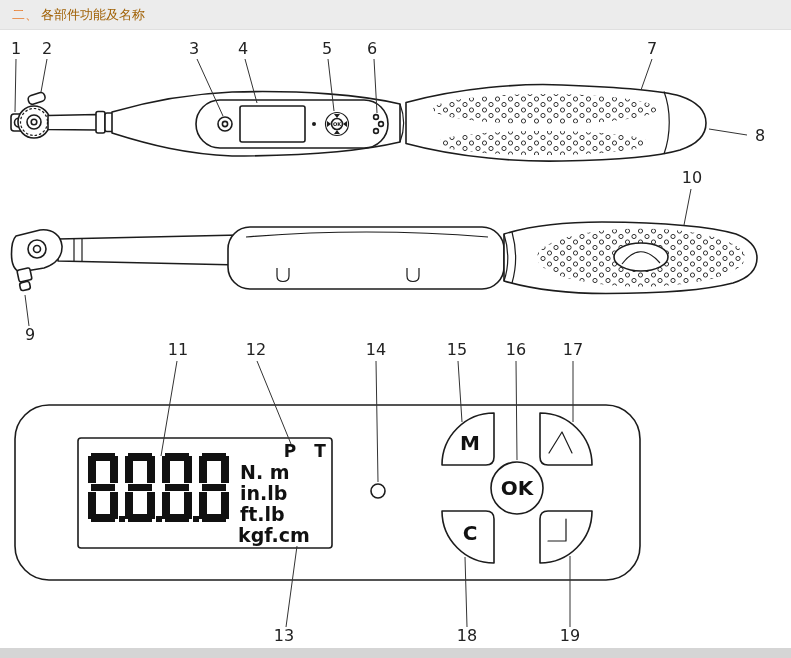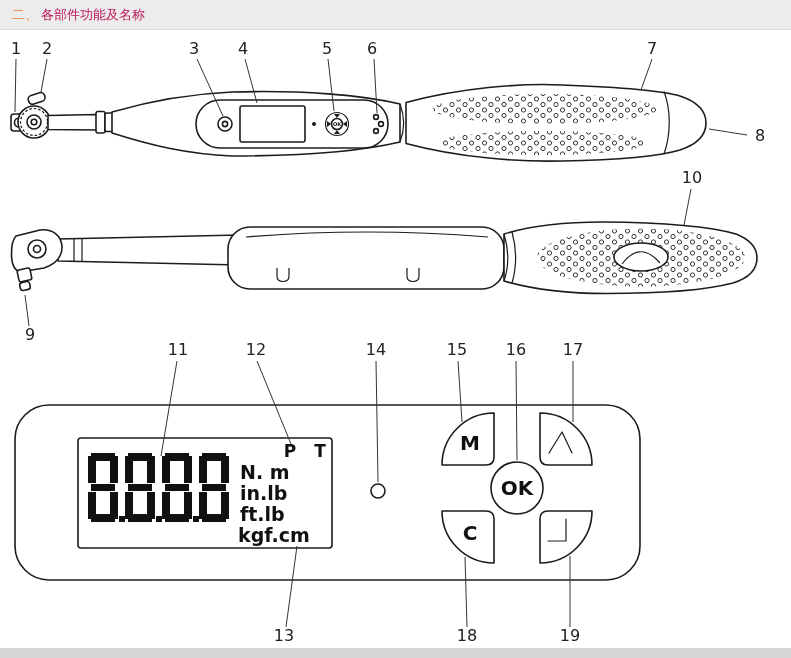--- a/index.html
+++ b/index.html
@@ -6,21 +6,21 @@
   body {
     width:791px; height:658px; background:#ffffff; overflow:hidden;
     font-family:"DejaVu Sans", sans-serif;
   }
   .header {
     height:30px; background:#ececec; border-bottom:1px solid #e0e0e0;
     display:flex; align-items:center; padding-left:12px; box-sizing:border-box;
     font-size:13px;
   }
   .header-prefix { color:#e87a2a; margin-right:3px; }
-  .header-title  { color:#be185d;text-align:center; }
+  .header-title  { color:#a16207;text-align:center; }
   .footer { height:10px; background:#d5d5d5; }
   svg { display:block; }
 
   
   .outline { fill:#ffffff; stroke:#1c1c1c; stroke-width:1.6; stroke-linejoin:round; }
   .thin    { fill:none;    stroke:#1c1c1c; stroke-width:1.2; }
   .leader  { fill:none;    stroke:#333333; stroke-width:1; }
   .callout { font:16px "DejaVu Sans", sans-serif; fill:#222222; }
   .unit    { font:bold 19px "DejaVu Sans", sans-serif; fill:#111111; }
   .pt      { font:bold 17px "DejaVu Sans", sans-serif; fill:#111111; }

